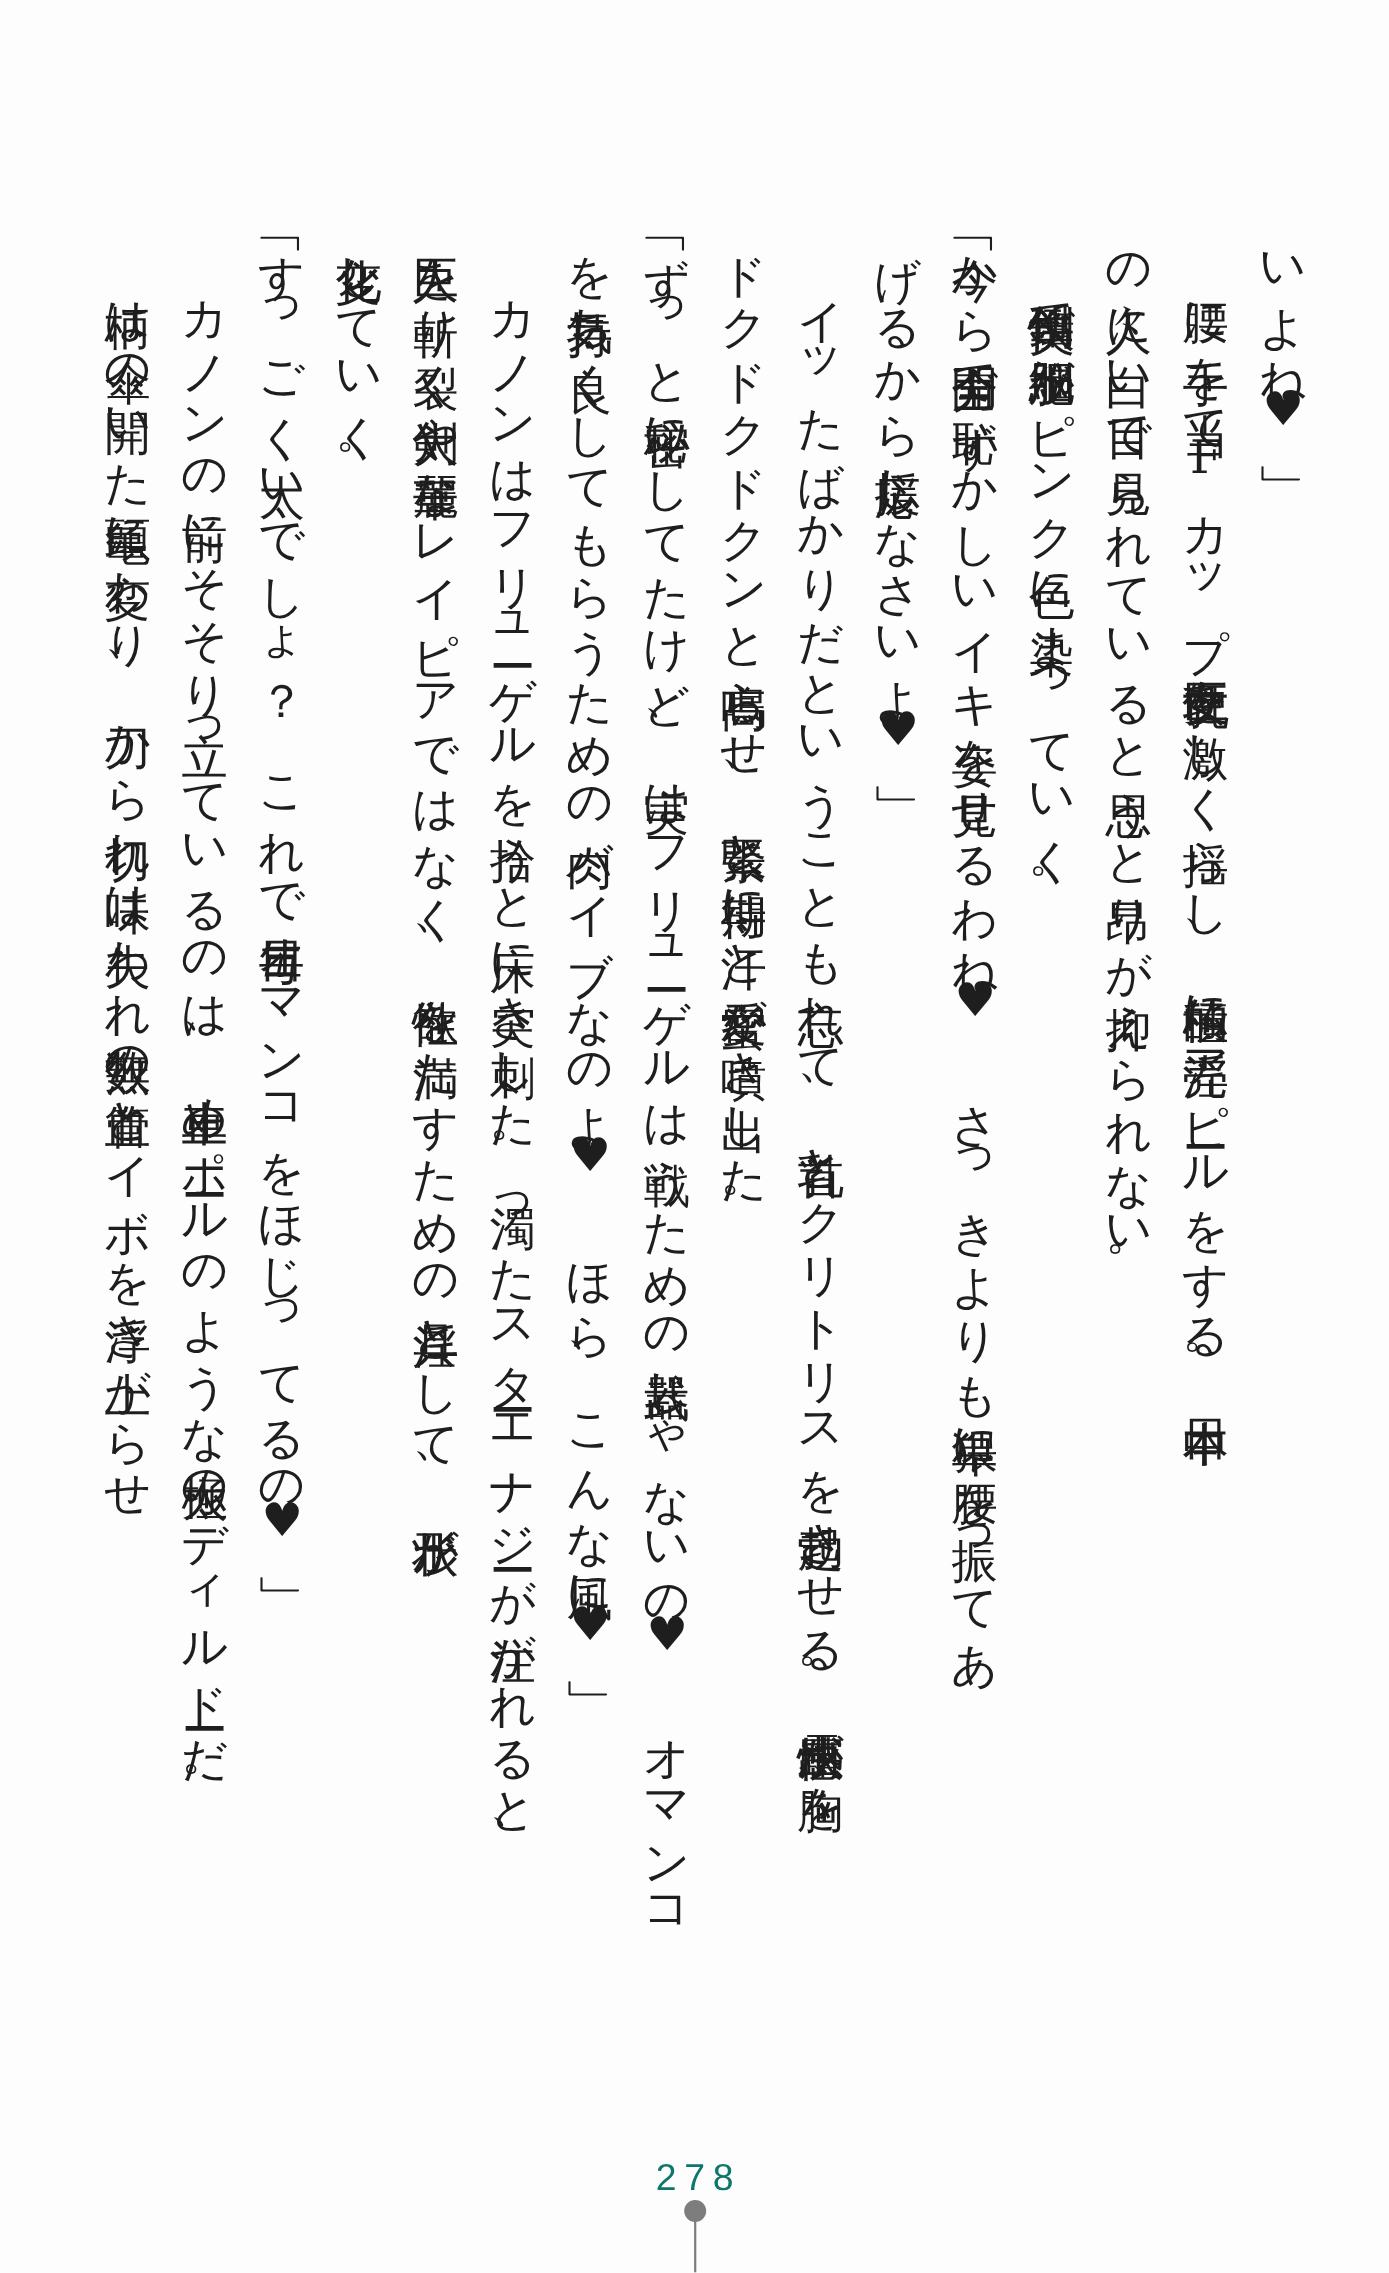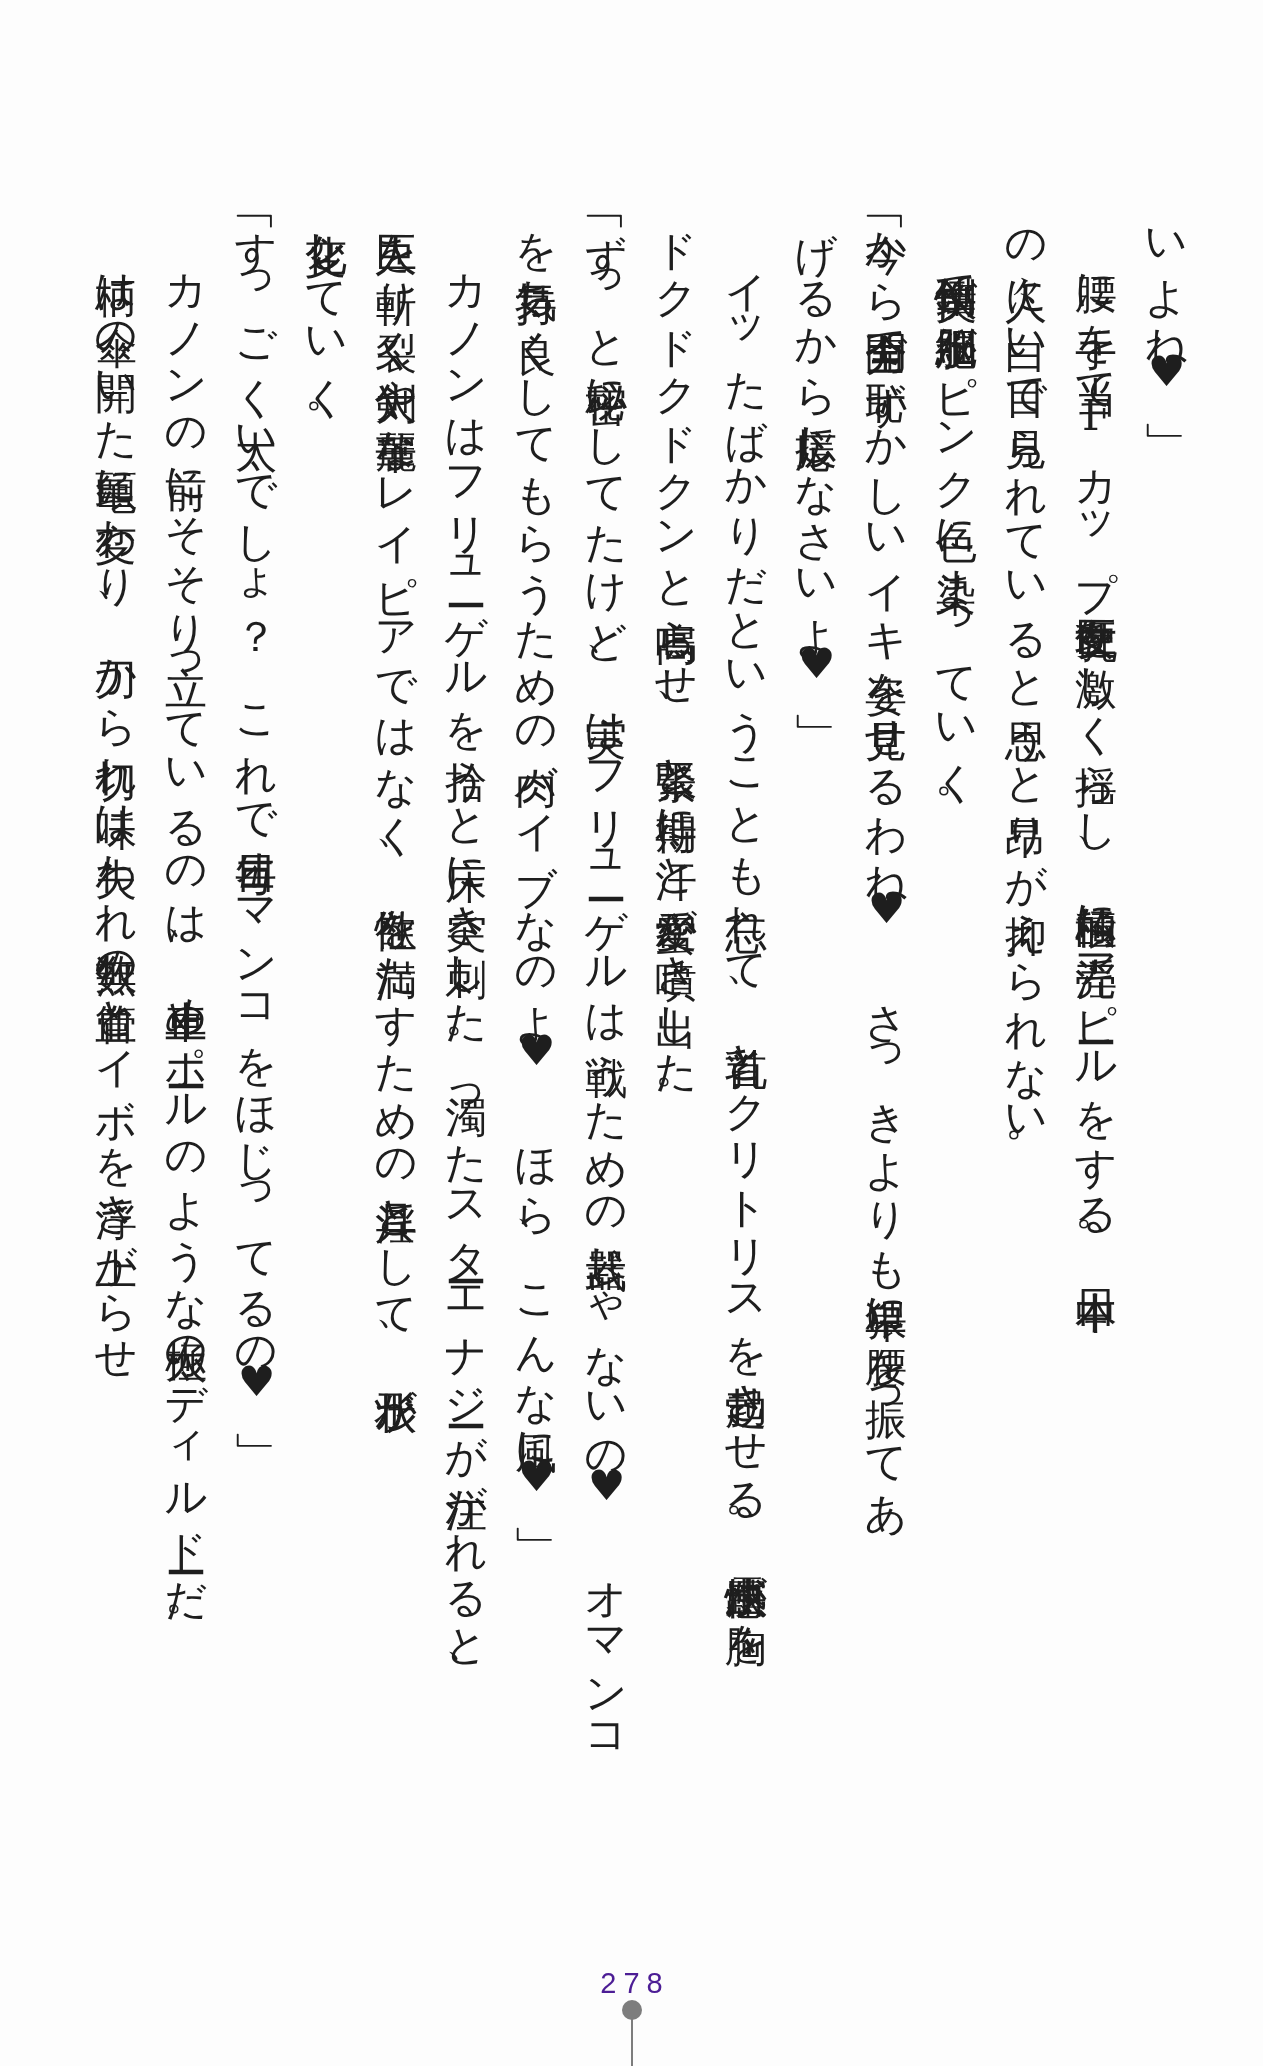--- a/index.html
+++ b/index.html
@@ -41,25 +41,25 @@
     width: 100%;
     height: 110px;
   }
   .page-number {
     position: absolute;
     bottom: 66px;
     left: 0;
     width: 100%;
     text-align: center;
     font-family: "Liberation Sans", "DejaVu Sans", sans-serif;
-    font-size: 29px;
+    font-size: 34px;
     font-weight: 400;
     letter-spacing: 7px;
     text-indent: 7px; 
-    color: #4c1d95;
+    color: #0f766e;
   }
   .footer-dot {
     position: absolute;
     bottom: 46px;
     left: 50%;
     margin-left: -10px;
     width: 20px;
     height: 20px;
     border-radius: 50%;
     background: #7d7d7d;

